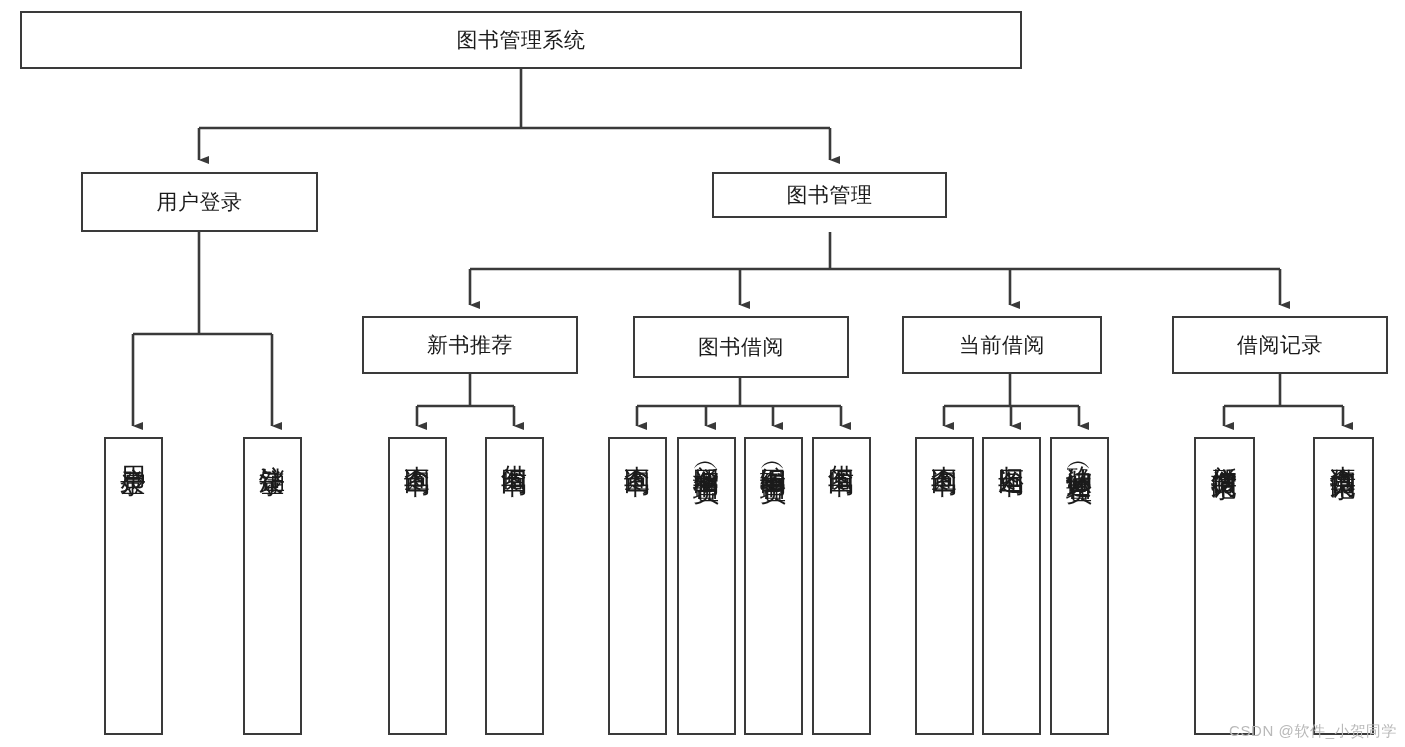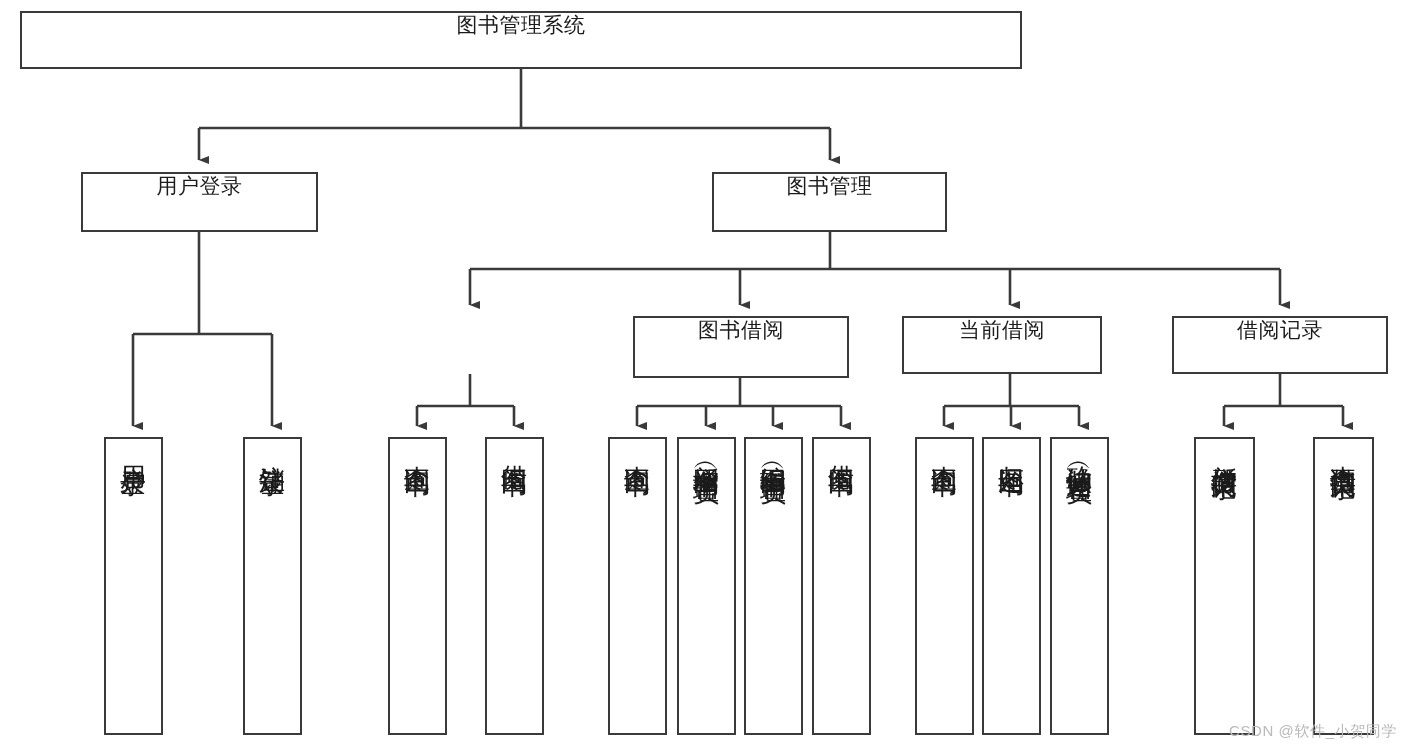--- a/index.html
+++ b/index.html
@@ -25,20 +25,21 @@
     width: 1405px;
     height: 747px;
     pointer-events: none;
   }
   .node {
     position: absolute;
     box-sizing: border-box;
     background: #ffffff;
     border: 2.5px solid #3a3a3a;
     display: flex;
+    align-items: center;
     justify-content: center;
     color: #1b1b1b;
   }
   .node .lbl {
     display: block;
     line-height: 1.14;
     text-align: center;
     white-space: nowrap;
   }
   .node.horiz .lbl {
@@ -126,24 +127,27 @@
   </svg>
 
   <div class="node horiz" style="left:20px; top:11px; width:1002px; height:58px;">
     <span class="lbl">图书管理系统</span>
   </div>
 
   <div class="node horiz" style="left:81px; top:172px; width:237px; height:60px;">
     <span class="lbl">用户登录</span>
   </div>
 
-  <div class="node horiz" style="left:712px; top:172px; width:235px; height:60px;">
+  <div class="node horiz" style="left:712px; top:172px; width:235px; height:46px;">
     <span class="lbl">图书管理</span>
   </div>
 
+  <div class="node horiz" style="left:362px; top:316px; width:216px; height:58px;">
+    <span class="lbl">新书推荐</span>
+  </div>
 
   <div class="node horiz" style="left:633px; top:316px; width:216px; height:62px;">
     <span class="lbl">图书借阅</span>
   </div>
 
   <div class="node horiz" style="left:902px; top:316px; width:200px; height:58px;">
     <span class="lbl">当前借阅</span>
   </div>
 
   <div class="node horiz" style="left:1172px; top:316px; width:216px; height:58px;">

